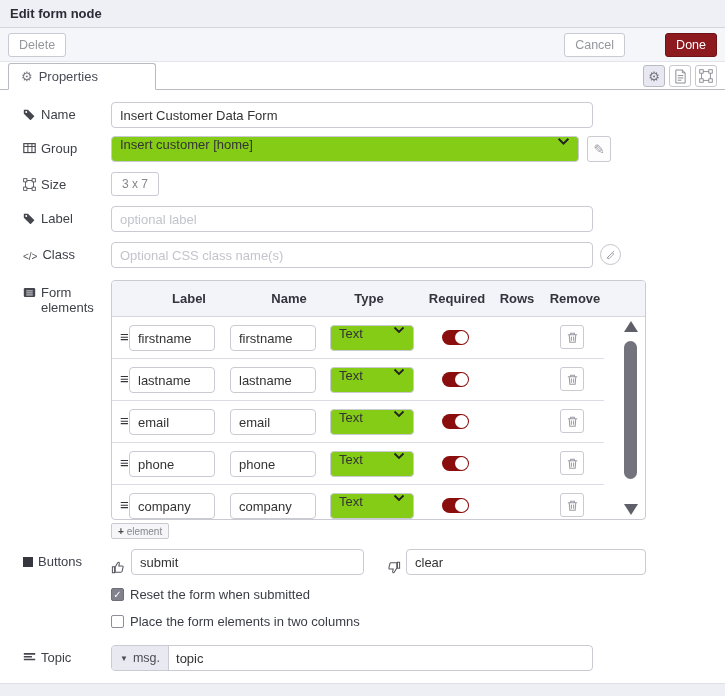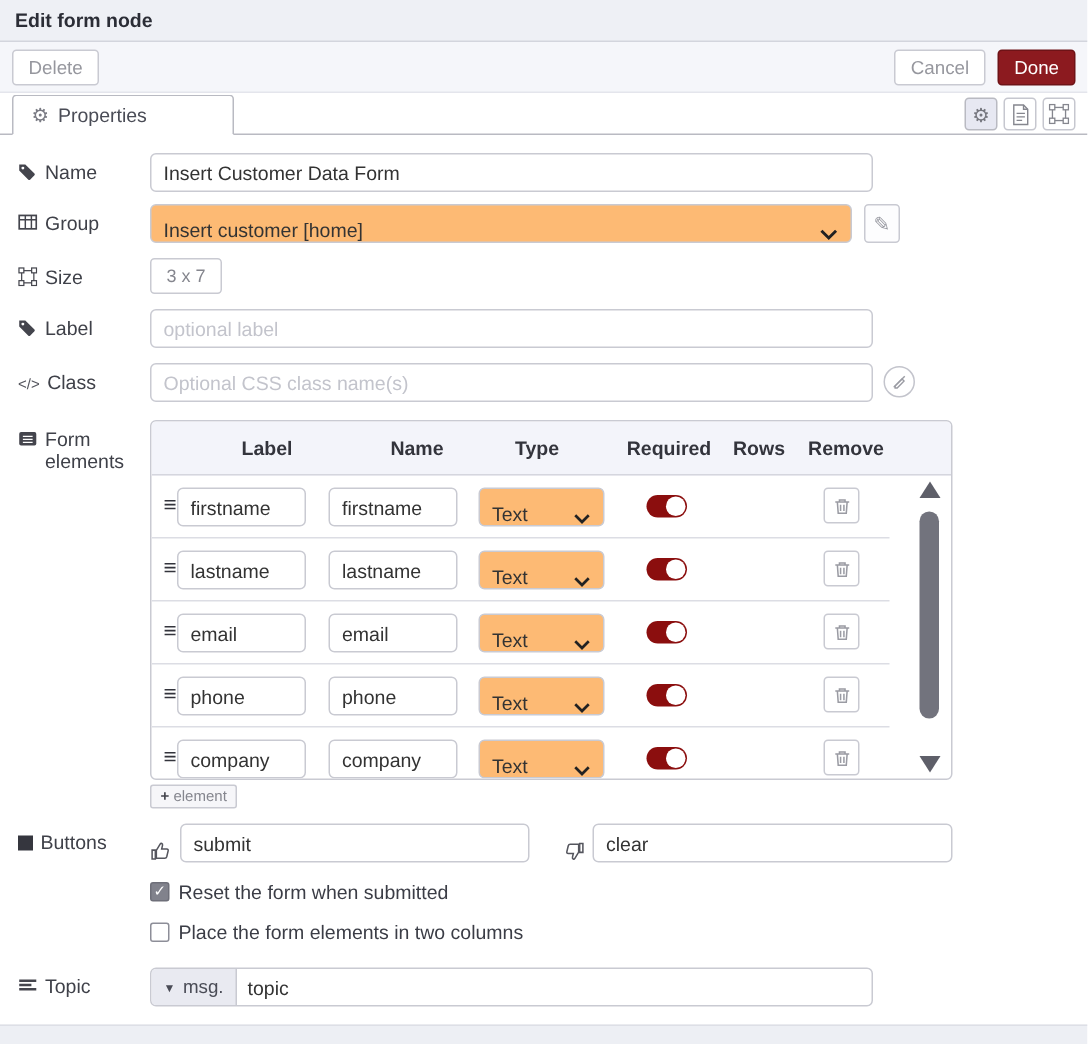--- a/index.html
+++ b/index.html
@@ -10,21 +10,21 @@
     font-size:13px; color:#3f4149; background:#fff;
     position:relative; overflow:hidden;
   }
   .dialog-header {
     height:28px; line-height:27px; background:#eef0f5;
     border-bottom:1px solid #d3d5dd; padding-left:10px;
     font-weight:bold; color:#2b2d36; font-size:13px;
   }
   .button-row {
     height:34px; background:#f5f6fa; display:flex; align-items:center;
-    padding:0 8px; border-bottom:1px solid #e4e5ec;
+    padding:0 8px; border-bottom:1px solid #e4e5ec;gap:32px;
   }
   .btn {
     height:24px; padding:0 10px; background:#fff; border:1px solid #c9cad2;
     border-radius:3px; color:#96979e; font-size:12.5px; cursor:pointer;
     font-family:inherit;
   }
   .btn.primary {
     background:#8c1a1f; border-color:#6e1317; color:#fff; margin-left:8px;
   }
   .flex-spacer { flex:1; }
@@ -40,38 +40,38 @@
   }
   .tab .gear-glyph { color:#7a7b84; font-size:13px; }
   .tabbar-buttons { position:absolute; right:8px; top:3px; display:flex; gap:4px; }
   .mini-btn {
     width:22px; height:22px; border:1px solid #c6c7cf; border-radius:3px;
     background:#fff; display:flex; align-items:center; justify-content:center;
     cursor:pointer; padding:0; color:#76777f; font-size:13px;
   }
   .mini-btn.selected { background:#e7e8f2; border-color:#b9bac2; }
 
-  .form-area { padding:12px 10px 0 12px; }
+  .form-area { padding:12px 10px 0 23px; }
   .frow { display:flex; margin-bottom:8px; }
   .flabel {
     width:88px; flex:0 0 88px; padding-top:5px; color:#3f4149;
     display:flex; align-items:flex-start; gap:5px; line-height:15px;
   }
   .flabel svg { flex:0 0 auto; margin-top:1px; }
   .ftxt { display:inline-block; }
   input.text-input {
     height:26px; border:1px solid #c9cad2; border-radius:4px; padding:0 8px;
     font-size:13px; color:#333; font-family:inherit; background:#fff; outline:none;
   }
   input.text-input::placeholder { color:#c3c4cc; }
   .w-full { width:482px; }
 
   .select-box {
-    height:26px; border:1px solid #c9cad2; border-radius:4px; background:#fdba74;
-    display:flex; align-items:flex-end; padding:0 8px; cursor:pointer; color:#333;
+    height:26px; border:1px solid #c9cad2; border-radius:4px; background:#84cc16;
+    display:flex; align-items:flex-start; padding:0 8px; cursor:pointer; color:#333;
   }
   .select-box .sel-text { flex:1; }
   .sq-btn {
     width:24px; height:26px; border:1px solid #c9cad2; border-radius:3px;
     background:#fdfdfe; display:flex; align-items:center; justify-content:center;
     cursor:pointer; color:#9a9ba3; margin-left:8px; padding:0;
   }
   .size-btn {
     height:24px; padding:0 10px; border:1px solid #c9cad2; border-radius:3px;
     background:#fff; color:#85868e; font-size:12px; cursor:pointer; font-family:inherit;

